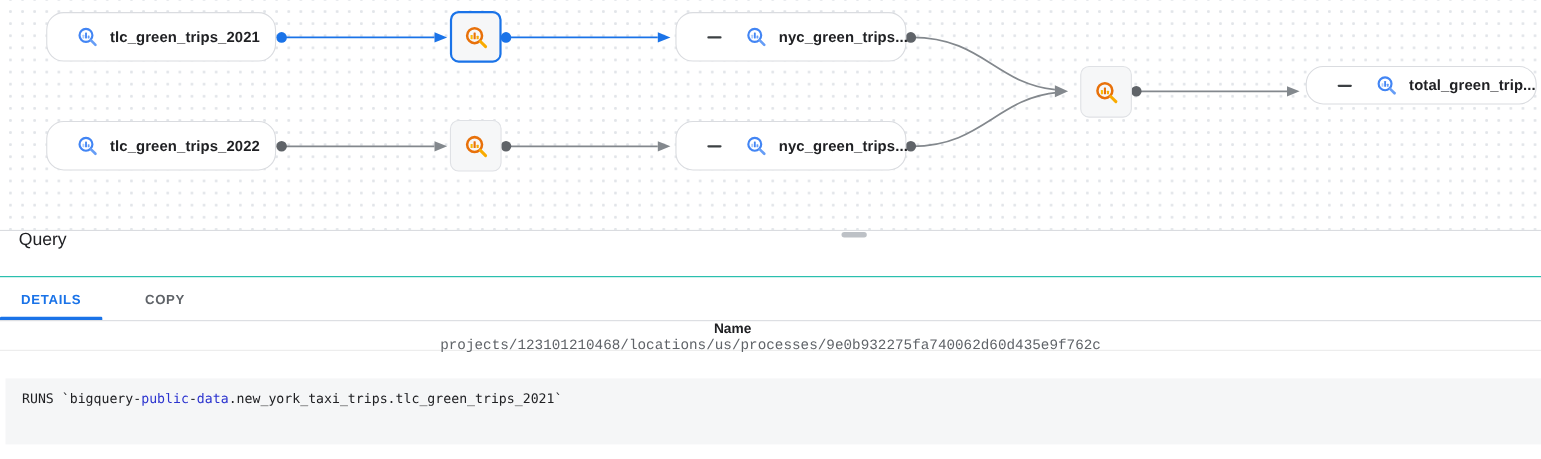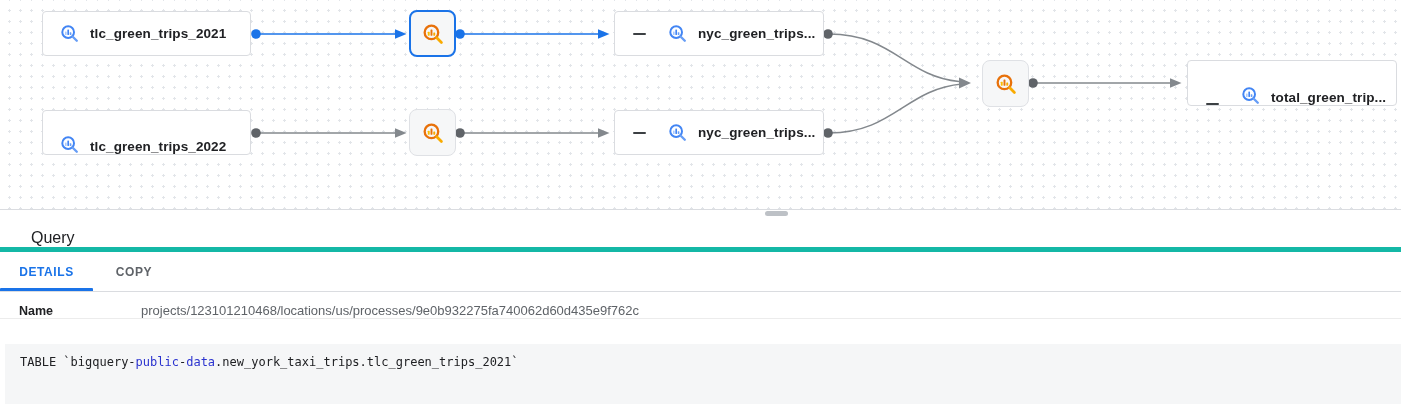--- a/index.html
+++ b/index.html
@@ -8,53 +8,53 @@
 
   
   .graph { position:relative; width:1401px; height:210px;
            background-color:#fff;
            background-image:radial-gradient(circle, #e2e5e9 1.1px, transparent 1.4px);
            background-size:11px 11px; background-position:4px 5px;
            border-bottom:1px solid #dadce0; }
   .edges { position:absolute; top:0; left:0; }
 
   .node { position:absolute; display:flex; align-items:center;
-          background:#fff; border:1px solid #dadce0; border-radius:4px;
-          font-size:13.5px; font-weight:bold; color:#202124; cursor:pointer; }
+          background:#fff; border:1px solid #dadce0; border-radius:16px;
+          font-size:13.5px; font-weight:bold; color:#202124; cursor:pointer;padding-left:10px; }
   .node .bq-icon { margin:0 11px 0 17px; display:flex; }
   .node .label { white-space:nowrap; letter-spacing:0.1px; }
   .minus { width:13px; height:2px; background:#3c4043; border-radius:1px;
            margin:0 0 0 18px; flex:none; }
   .minus + .bq-icon { margin-left:22px; }
 
   .proc { position:absolute; width:47px; height:47px; background:#f6f7f8;
           border:1px solid #dfe1e5; border-radius:8px;
           display:flex; align-items:center; justify-content:center; cursor:pointer; }
   .proc.selected { border:2px solid #1a73e8; }
 
   
   .panel { position:relative; background:#fff; }
   .drag-handle { position:absolute; top:1px; left:765px; width:23px; height:5px;
                  background:#bdc1c6; border-radius:2.5px; cursor:row-resize; }
-  .panel-header { height:42px; display:flex; align-items:flex-end; padding-left:31px;
-                  font-size:16px; color:#202124; border-bottom:5px solid #14b8a6; }
-  .tabs { display:flex; height:40px; border-bottom:1px solid #dadce0; }
+  .panel-header { height:42px; display:flex; align-items:flex-start; padding-left:17px;
+                  font-size:16px; color:#202124; border-bottom:1px solid #14b8a6; }
+  .tabs { display:flex; height:40px; border-bottom:1px solid #dadce0;gap:16px; }
   .tab  { display:flex; align-items:center; justify-content:center;
           font-size:12px; font-weight:bold; letter-spacing:0.6px;
           color:#5f6368; cursor:pointer; position:relative; }
   .tab-details { width:93px; color:#1a73e8; }
   .tab-runs { width:82px; }
   .tab-indicator { position:absolute; bottom:0; left:0; width:100%; height:3px;
                    background:#1a73e8; border-radius:1px 1px 0 0; }
 
-  .kv-row { display:flex; align-items:flex-end; height:26.5px;
-            border-bottom:1px solid #ececec; }
+  .kv-row { display:flex; align-items:center; height:26.5px;
+            border-bottom:1px solid #ececec;flex-direction:column; }
   .kv-key { width:141px; padding-left:19px; flex:none;
             font-size:12.5px; font-weight:bold; color:#202124; }
-  .kv-value { font-size:13px; color:#5f6368; }
+  .kv-value { font-size:13px; color:#5f6368;font-family:Liberation Mono, monospace; }
 
   .code-block { margin:25px 0 0 5px; height:60px; background:#f5f6f7;
                 padding:9px 20px 0 15px;
                 font-family:"DejaVu Sans Mono", monospace; font-size:12px;
                 line-height:18.5px; color:#202124; }
   .code-line { white-space:pre; }
   .kw { color:#2b33cf; }
   .plain { color:#202124; }
 </style>
 </head>
@@ -96,21 +96,21 @@
         <circle cx="10.3" cy="10.3" r="7.4" fill="none" stroke="#4285f4" stroke-width="2.5"></circle>
         <rect x="6.3" y="9.6" width="2.1" height="4.2" rx="0.5" fill="#aecbfa"></rect>
         <rect x="9.3" y="7.1" width="2.1" height="6.7" rx="0.5" fill="#4285f4"></rect>
         <rect x="12.3" y="10.4" width="2.1" height="3.4" rx="0.5" fill="#669df6"></rect>
         <line x1="16.1" y1="16.1" x2="21.2" y2="21.2" stroke="#669df6" stroke-width="3" stroke-linecap="round"></line>
       </svg>
     </span>
     <span class="label">tlc_green_trips_2021</span>
   </div>
 
-  <div class="node" style="left:42px; top:110px; width:209px; height:45px;align-items:flex-end;">
+  <div class="node" style="left:42px; top:110px; width:209px; height:45px;">
     <span class="bq-icon">
       <svg width="19" height="19" viewBox="0 0 24 24">
         <circle cx="10.3" cy="10.3" r="7.4" fill="none" stroke="#4285f4" stroke-width="2.5"></circle>
         <rect x="6.3" y="9.6" width="2.1" height="4.2" rx="0.5" fill="#aecbfa"></rect>
         <rect x="9.3" y="7.1" width="2.1" height="6.7" rx="0.5" fill="#4285f4"></rect>
         <rect x="12.3" y="10.4" width="2.1" height="3.4" rx="0.5" fill="#669df6"></rect>
         <line x1="16.1" y1="16.1" x2="21.2" y2="21.2" stroke="#669df6" stroke-width="3" stroke-linecap="round"></line>
       </svg>
     </span>
     <span class="label">tlc_green_trips_2022</span>
@@ -173,21 +173,21 @@
       <svg width="22" height="22" viewBox="0 0 24 24">
         <circle cx="10.3" cy="10.3" r="7.4" fill="none" stroke="#e8710a" stroke-width="2.5"></circle>
         <rect x="6.3" y="9.6" width="2.1" height="4.2" rx="0.5" fill="#fbbc04"></rect>
         <rect x="9.3" y="7.1" width="2.1" height="6.7" rx="0.5" fill="#e8710a"></rect>
         <rect x="12.3" y="10.4" width="2.1" height="3.4" rx="0.5" fill="#f9ab00"></rect>
         <line x1="16.1" y1="16.1" x2="21.2" y2="21.2" stroke="#f9ab00" stroke-width="3" stroke-linecap="round"></line>
       </svg>
     </span>
   </div>
 
-  <div class="node" style="left:1187px; top:60px; width:210px; height:46px;align-items:flex-end;">
+  <div class="node" style="left:1187px; top:60px; width:210px; height:35px;">
     <span class="minus"></span>
     <span class="bq-icon">
       <svg width="19" height="19" viewBox="0 0 24 24">
         <circle cx="10.3" cy="10.3" r="7.4" fill="none" stroke="#4285f4" stroke-width="2.5"></circle>
         <rect x="6.3" y="9.6" width="2.1" height="4.2" rx="0.5" fill="#aecbfa"></rect>
         <rect x="9.3" y="7.1" width="2.1" height="6.7" rx="0.5" fill="#4285f4"></rect>
         <rect x="12.3" y="10.4" width="2.1" height="3.4" rx="0.5" fill="#669df6"></rect>
         <line x1="16.1" y1="16.1" x2="21.2" y2="21.2" stroke="#669df6" stroke-width="3" stroke-linecap="round"></line>
       </svg>
     </span>
@@ -211,15 +211,15 @@
       <span>COPY</span>
     </div>
   </div>
 
   <div class="kv-row">
     <div class="kv-key">Name</div>
     <div class="kv-value">projects/123101210468/locations/us/processes/9e0b932275fa740062d60d435e9f762c</div>
   </div>
 
   <div class="code-block">
-      <div class="code-line"><span class="plain">TABLE `bigquery-</span><span class="kw">public</span><span class="plain">-</span><span class="kw">data</span><span class="plain">.new_york_taxi_trips.tlc_green_trips_2021`</span></div>
+      <div class="code-line"><span class="plain">RUNS `bigquery-</span><span class="kw">public</span><span class="plain">-</span><span class="kw">data</span><span class="plain">.new_york_taxi_trips.tlc_green_trips_2021`</span></div>
     </div>
 </div>
 
 </body></html>

